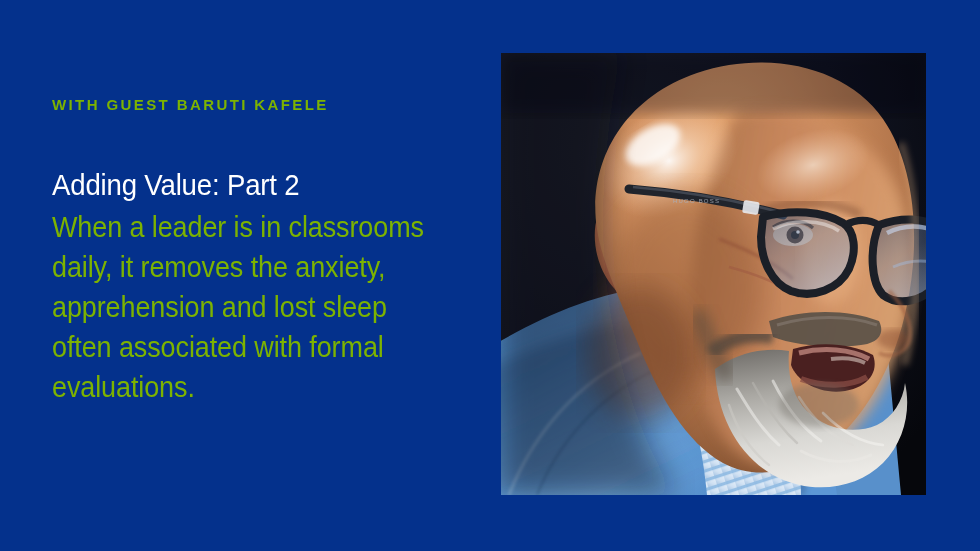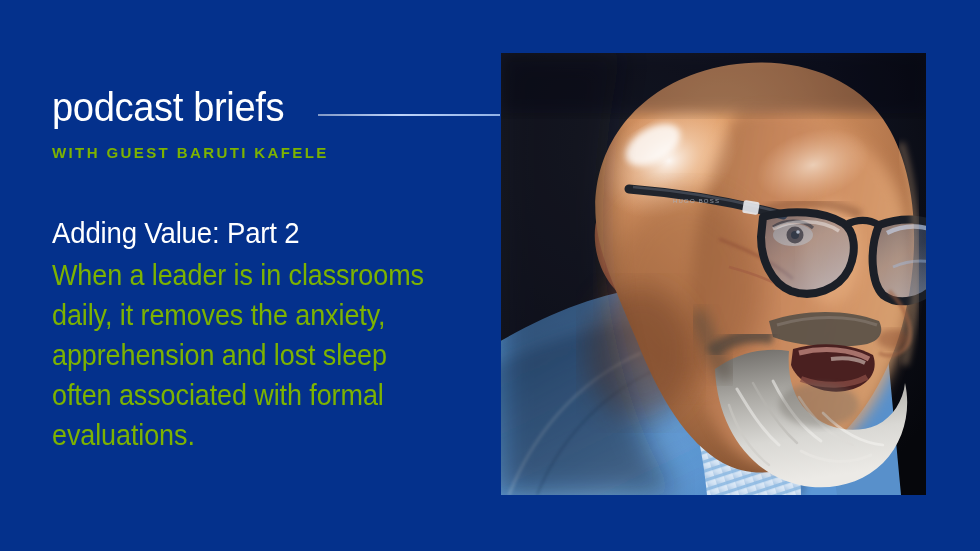--- a/index.html
+++ b/index.html
@@ -103,24 +103,20 @@
   }
   .photo-frame svg { display: block; }
 </style>
 </head>
 <body>
 
 <div id="slide">
 
   <div class="text-col">
 
-    <div class="brand-row">
-      <span class="brand-title">podcast briefs</span>
-      <span class="brand-rule"></span>
-    </div>
 
     <div class="brand-sub">WITH GUEST BARUTI KAFELE</div>
 
     <div class="episode-title">Adding Value: Part 2</div>
 
     <div class="episode-body">When a leader is in classrooms daily, it removes the anxiety, apprehension and lost sleep often associated with formal evaluations.</div>
   </div>
 
   <div class="photo-frame">
     <svg width="425" height="442" viewBox="0 0 425 442">

